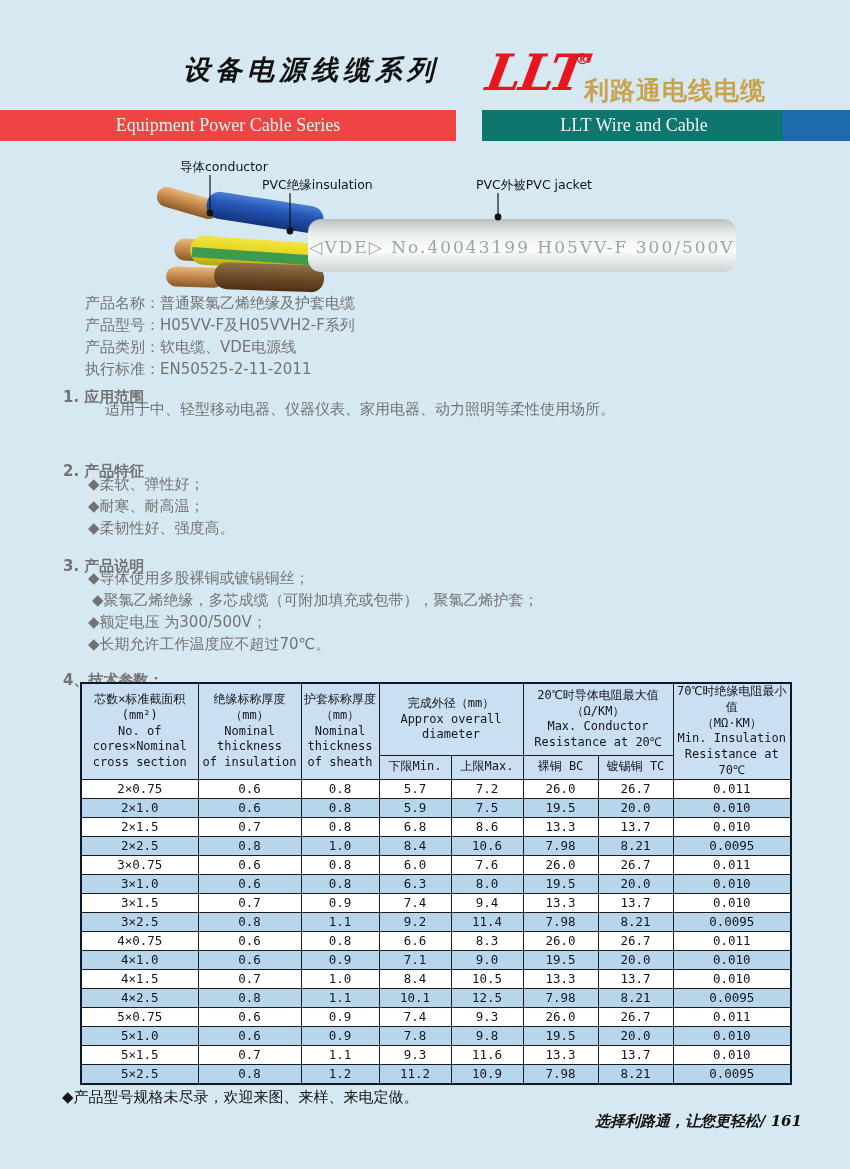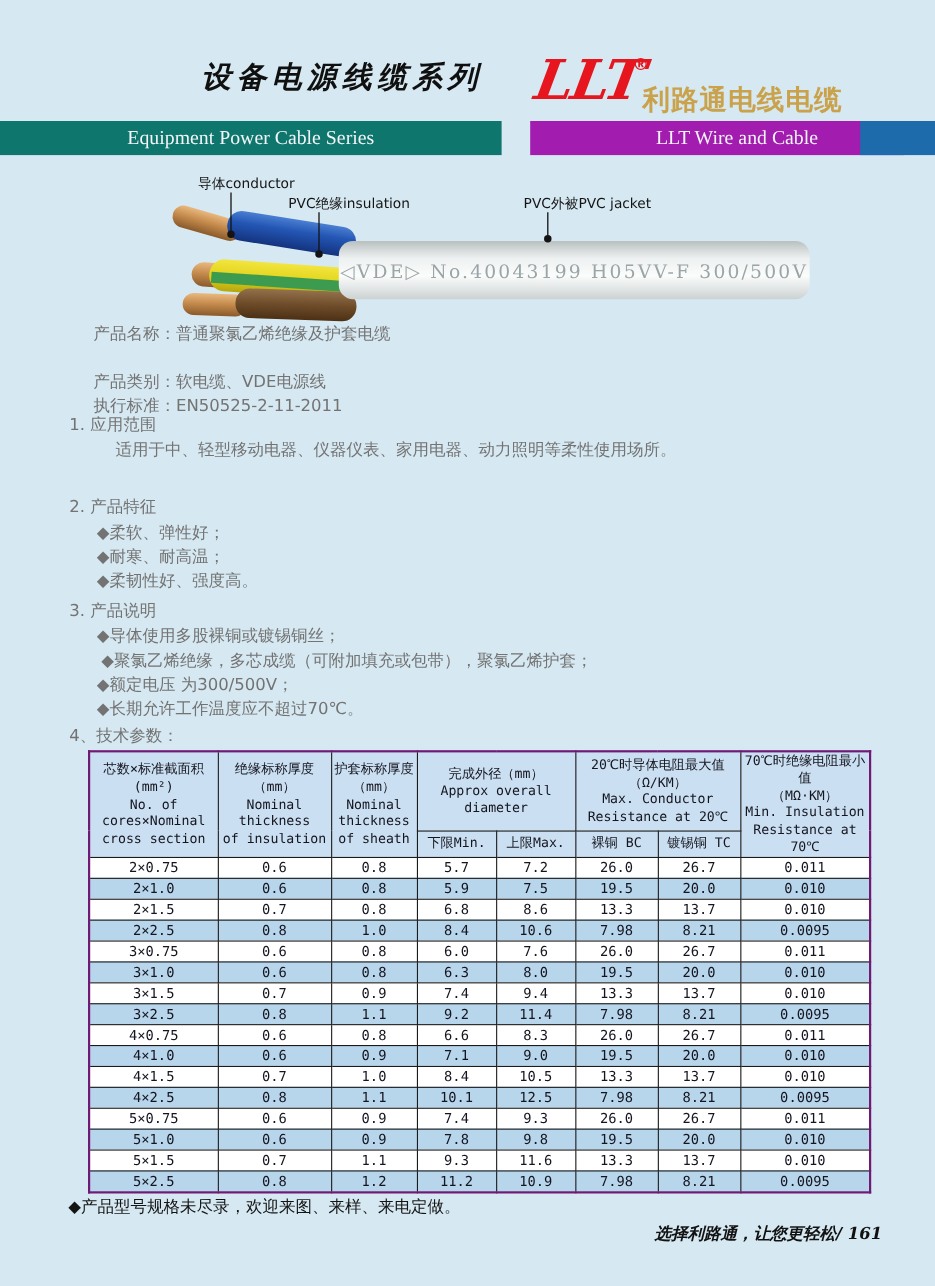--- a/index.html
+++ b/index.html
@@ -8,46 +8,46 @@
     background:#d6e8f1; color:#141414;
     font-family:"DejaVu Sans", sans-serif;
   }
   
   .title-cn{
     position:absolute; left:183px; top:52px;
     font-family:"DejaVu Serif", serif; font-style:italic; font-weight:bold;
     font-size:27px; letter-spacing:5px; color:#101010; white-space:nowrap;
   }
   .bar{position:absolute; top:110px; height:31px; display:flex; align-items:center; justify-content:center;}
-  .bar-blue-left{left:0; width:456px; background:#0f766e;}
-  .bar-gold{left:482px; width:304px; background:#a21caf;padding-left:36px;}
+  .bar-blue-left{left:0; width:456px; background:#ef4444;}
+  .bar-gold{left:482px; width:304px; background:#0f766e;}
   .bar-blue-right{left:782px; width:68px; background:#1e6bac;}
   .bar-text{color:#f3f5f7; font-family:"Liberation Serif", serif; font-size:18px; white-space:nowrap;}
   .logo-llt{
     position:absolute; left:487px; top:48px; line-height:1;
     font-family:"DejaVu Serif", serif; font-style:italic; font-weight:bold;
     font-size:50px; color:#e7161e; transform:skewX(-10deg); letter-spacing:-2px;
   }
   .logo-reg{position:absolute; left:575px; top:50px; font-size:15px; font-weight:bold; color:#e7161e;}
   .brand-cn{
     position:absolute; left:584px; top:74px; white-space:nowrap;
     font-family:"DejaVu Serif", serif; font-weight:bold; font-size:25px;
     color:#c9a24b; letter-spacing:1px;
   }
   
   .figure{position:absolute; left:130px; top:155px;}
   
   .line{position:absolute; font-size:15px; white-space:nowrap; color:#737373;}
-  .heading{font-weight:normal;}
+  .heading{font-weight:bold;margin-top:11px;}
   
   .spec-table{
     position:absolute; left:80px; top:682px; width:710px;
     border-collapse:collapse; table-layout:fixed;
     font-family:"DejaVu Sans Mono", monospace; font-size:12.5px; color:#15151f;
-    border:2px solid #701a75;
+    border:2px solid #0f172a;
   }
   .spec-table th,.spec-table td{border:1px solid #1b1b1b; text-align:center; vertical-align:middle; padding:0;}
   .spec-table thead th{
     background:#cadff1; font-weight:normal; white-space:pre-line;
     font-size:12px; line-height:1.32;
   }
   .spec-table thead tr.main-row{height:66px;}
   .spec-table thead tr.sub-row{height:22px;}
   .spec-table tbody td{height:18px; background:#ffffff;}
   .spec-table tbody tr.alt td{background:#b7d5eb;}
@@ -138,20 +138,21 @@
     </g>
 
     <g>
       <text x="346" y="34" font-size="12.5" fill="#141414">PVC外被PVC jacket</text>
       <line x1="368" y1="38" x2="368" y2="59" stroke="#141414" stroke-width="1.2"></line>
       <circle cx="368" cy="62" r="3.4" fill="#141414"></circle>
     </g>
   </svg>
 
   <div class="line" style="left:85px; top:294px;">产品名称：普通聚氯乙烯绝缘及护套电缆</div>
+  <div class="line" style="left:85px; top:316px;">产品型号：H05VV-F及H05VVH2-F系列</div>
   <div class="line" style="left:85px; top:338px;">产品类别：软电缆、VDE电源线</div>
   <div class="line" style="left:85px; top:360px;">执行标准：EN50525-2-11-2011</div>
 
   <div class="line heading" style="left:63px; top:377px;">1. 应用范围</div>
   <div class="line" style="left:105px; top:400px;">适用于中、轻型移动电器、仪器仪表、家用电器、动力照明等柔性使用场所。</div>
 
   <div class="line heading" style="left:63px; top:451px;">2. 产品特征</div>
   <div class="line" style="left:88px; top:475px;">◆柔软、弹性好；</div>
   <div class="line" style="left:88px; top:497px;">◆耐寒、耐高温；</div>
   <div class="line" style="left:88px; top:519px;">◆柔韧性好、强度高。</div>

